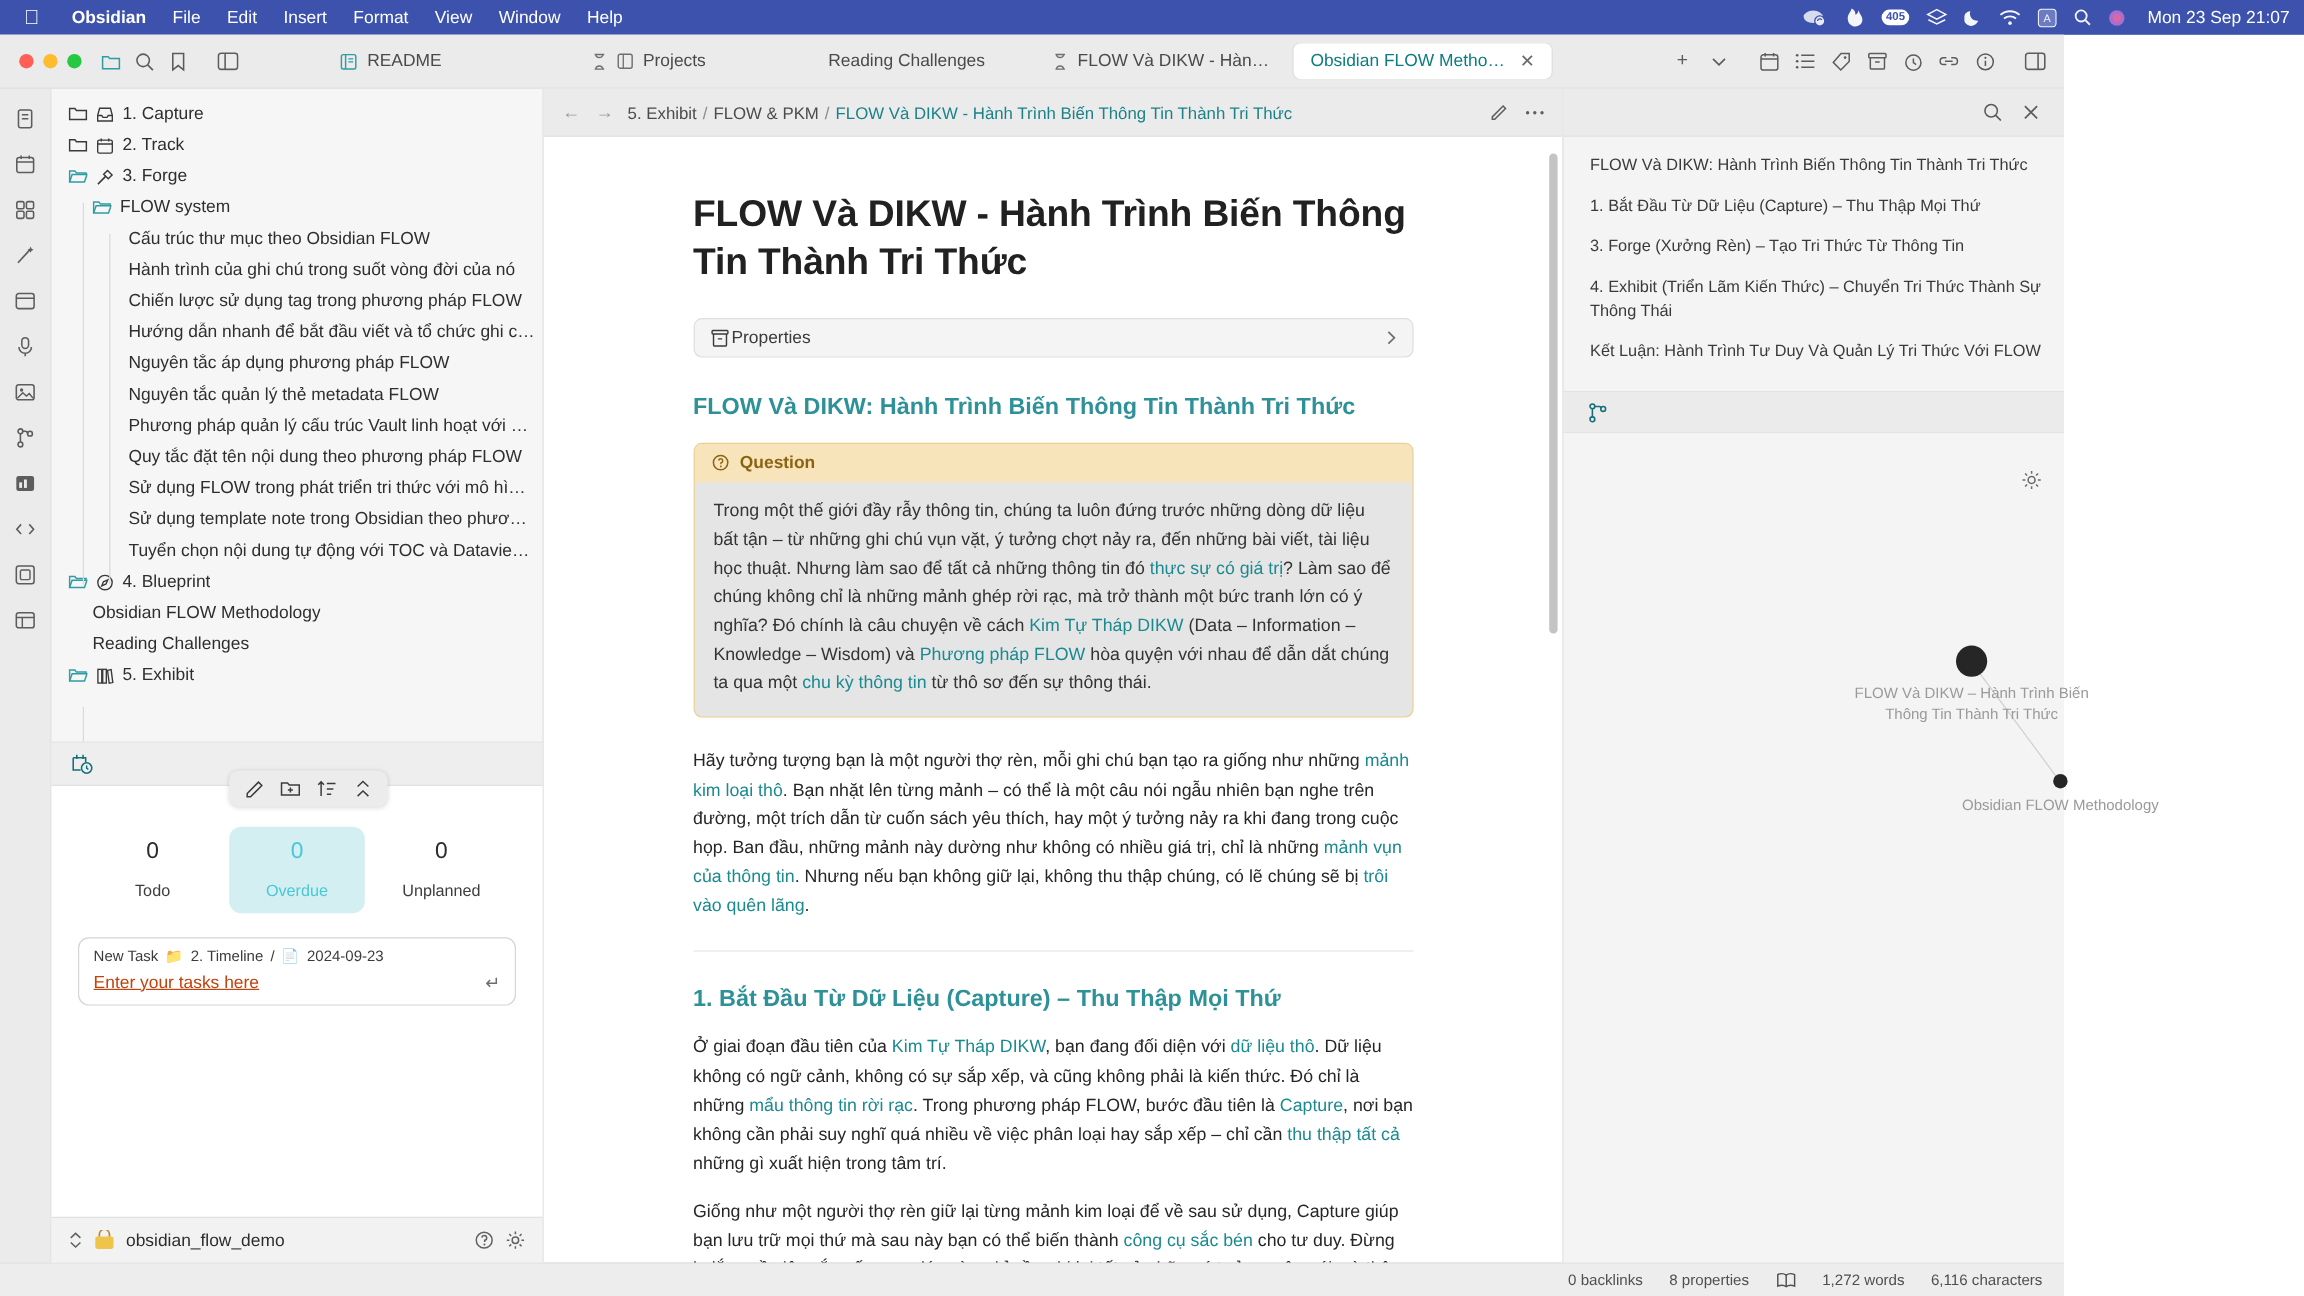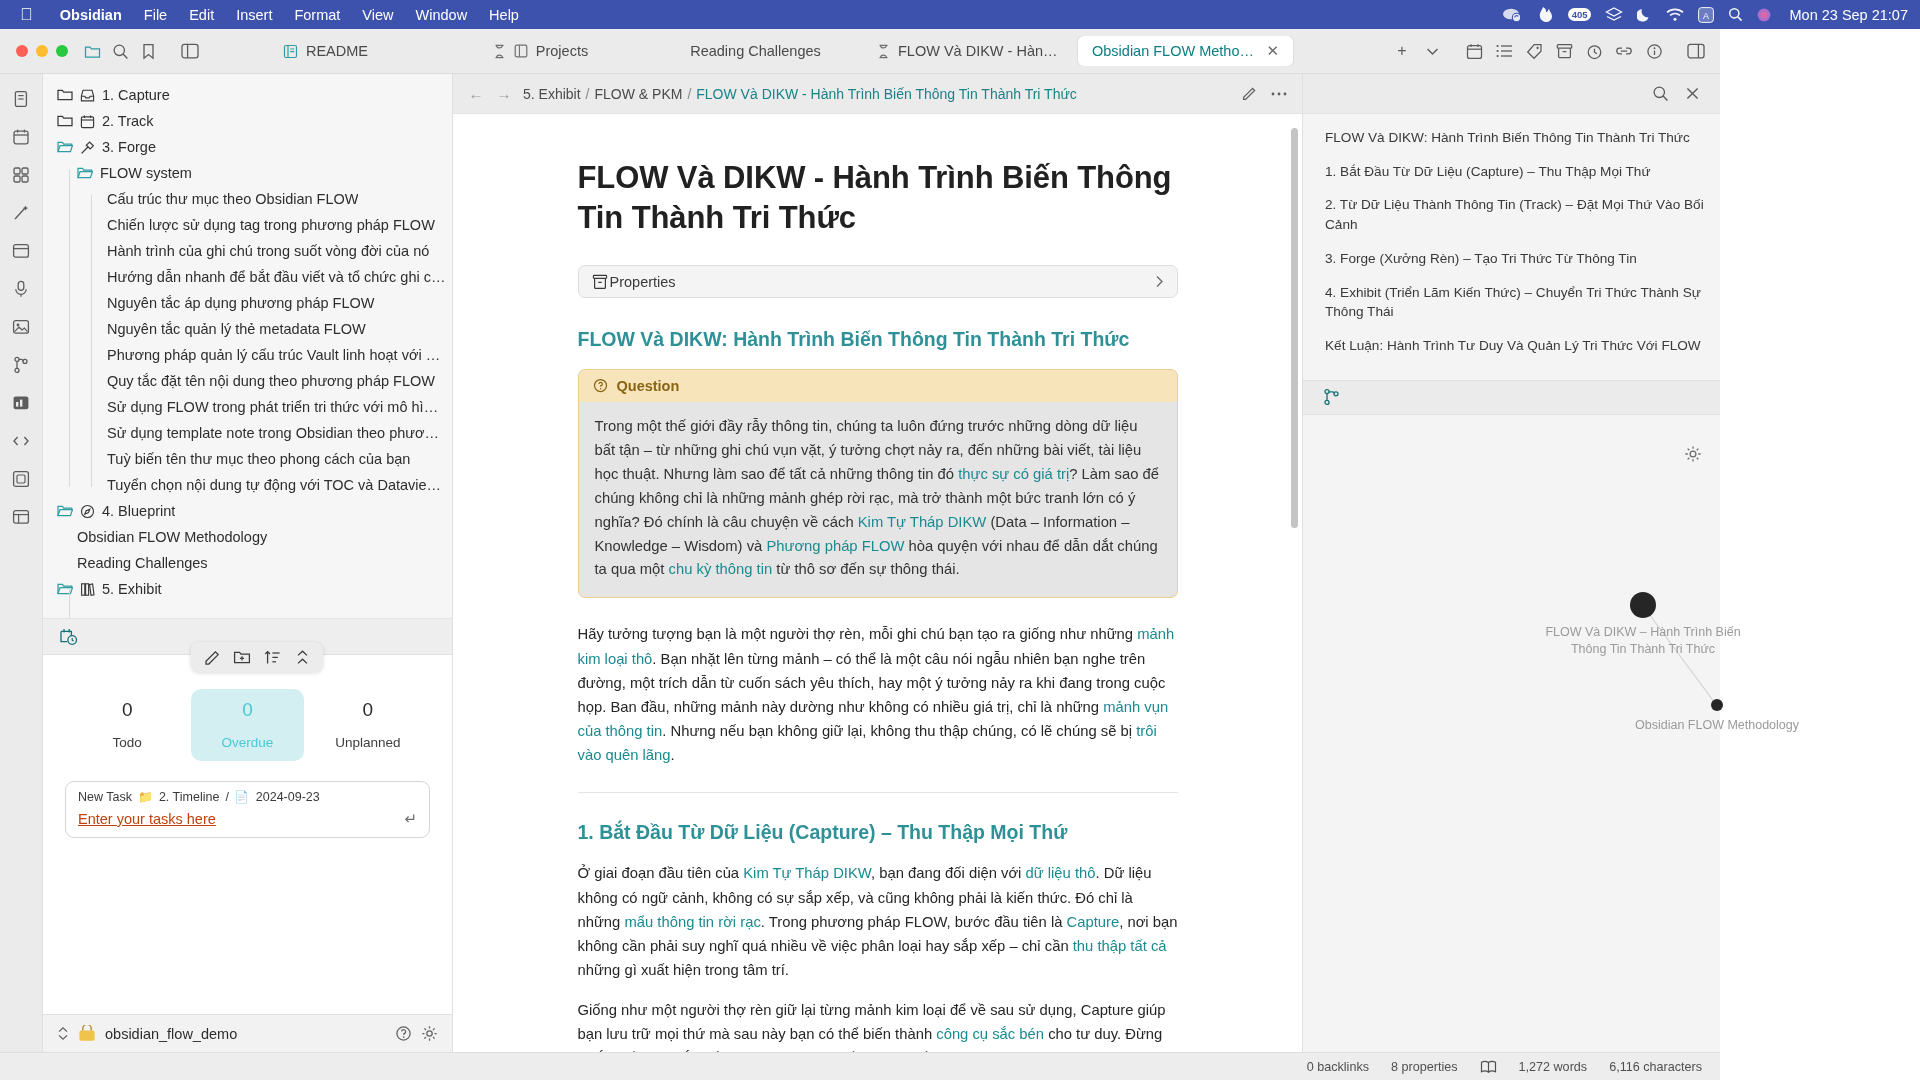--- a/index.html
+++ b/index.html
@@ -572,48 +572,45 @@
                   <path d="M1 11.6V2.4h4.4l1.3 1.7h8v1.1" fill="none" stroke="#2e9da3" stroke-width="1.25"></path>
                   <path d="M1 11.6 L3.1 5.5h12.4l-2.1 6.1z" fill="none" stroke="#2e9da3" stroke-width="1.25"></path>
                 </svg>
               </span>
               <span class="fname">FLOW system</span>
             </div>
             <div class="ft-row ft-indent-2">
               <span class="fname">Cấu trúc thư mục theo Obsidian FLOW</span>
             </div>
             <div class="ft-row ft-indent-2">
+              <span class="fname">Hành trình của ghi chú trong suốt vòng đời của nó</span>
+            </div>
+            <div class="ft-row ft-indent-2">
               <span class="fname">Chiến lược sử dụng tag trong phương pháp FLOW</span>
             </div>
             <div class="ft-row ft-indent-2">
-              <span class="fname">Hành trình của ghi chú trong suốt vòng đời của nó</span>
-            </div>
-            <div class="ft-row ft-indent-2">
               <span class="fname">Hướng dẫn nhanh để bắt đầu viết và tổ chức ghi chú</span>
             </div>
             <div class="ft-row ft-indent-2">
               <span class="fname">Nguyên tắc áp dụng phương pháp FLOW</span>
             </div>
             <div class="ft-row ft-indent-2">
               <span class="fname">Nguyên tắc quản lý thẻ metadata FLOW</span>
             </div>
             <div class="ft-row ft-indent-2">
               <span class="fname">Phương pháp quản lý cấu trúc Vault linh hoạt với FLOW</span>
             </div>
             <div class="ft-row ft-indent-2">
               <span class="fname">Quy tắc đặt tên nội dung theo phương pháp FLOW</span>
             </div>
             <div class="ft-row ft-indent-2">
               <span class="fname">Sử dụng FLOW trong phát triển tri thức với mô hình DIKW</span>
             </div>
             <div class="ft-row ft-indent-2">
               <span class="fname">Sử dụng template note trong Obsidian theo phương phá...</span>
-            </div>
-            <div class="ft-row ft-indent-2">
-              <span class="fname">Tuỳ biến tên thư mục theo phong cách của bạn</span>
             </div>
             <div class="ft-row ft-indent-2">
               <span class="fname">Tuyển chọn nội dung tự động với TOC và Dataview trong ...</span>
             </div>
             <div class="ft-row">
               <span class="fold">
                 <svg width="16" height="14" viewBox="0 0 16 14">
                   <path d="M1 11.6V2.4h4.4l1.3 1.7h8v1.1" fill="none" stroke="#2e9da3" stroke-width="1.25"></path>
                   <path d="M1 11.6 L3.1 5.5h12.4l-2.1 6.1z" fill="none" stroke="#2e9da3" stroke-width="1.25"></path>
                 </svg>
@@ -838,21 +835,20 @@
           </span>
           <span>
             <svg width="15" height="15" viewBox="0 0 15 15">
                 <path d="M2.4 2.4 L12.6 12.6 M12.6 2.4 L2.4 12.6" stroke="#5a5a5a" stroke-width="1.4"></path>
               </svg>
           </span>
         </div>
         <div class="outline" id="outline-list">
             <div class="ol-item l0">FLOW Và DIKW: Hành Trình Biến Thông Tin Thành Tri Thức</div>
             <div class="ol-item l0">1. Bắt Đầu Từ Dữ Liệu (Capture) – Thu Thập Mọi Thứ</div>
-            <div class="ol-item l0">2. Từ Dữ Liệu Thành Thông Tin (Track) – Đặt Mọi Thứ Vào Bối Cảnh</div>
             <div class="ol-item l0">3. Forge (Xưởng Rèn) – Tạo Tri Thức Từ Thông Tin</div>
             <div class="ol-item l0">4. Exhibit (Triển Lãm Kiến Thức) – Chuyển Tri Thức Thành Sự Thông Thái</div>
             <div class="ol-item l0">Kết Luận: Hành Trình Tư Duy Và Quản Lý Tri Thức Với FLOW</div>
           </div>
 
         <div class="graph-pane">
           <div class="graph-head">
             <span>
               <svg width="17" height="18" viewBox="0 0 17 18">
                   <circle cx="4" cy="3.6" r="2" fill="none" stroke="#186f77" stroke-width="1.3"></circle>

